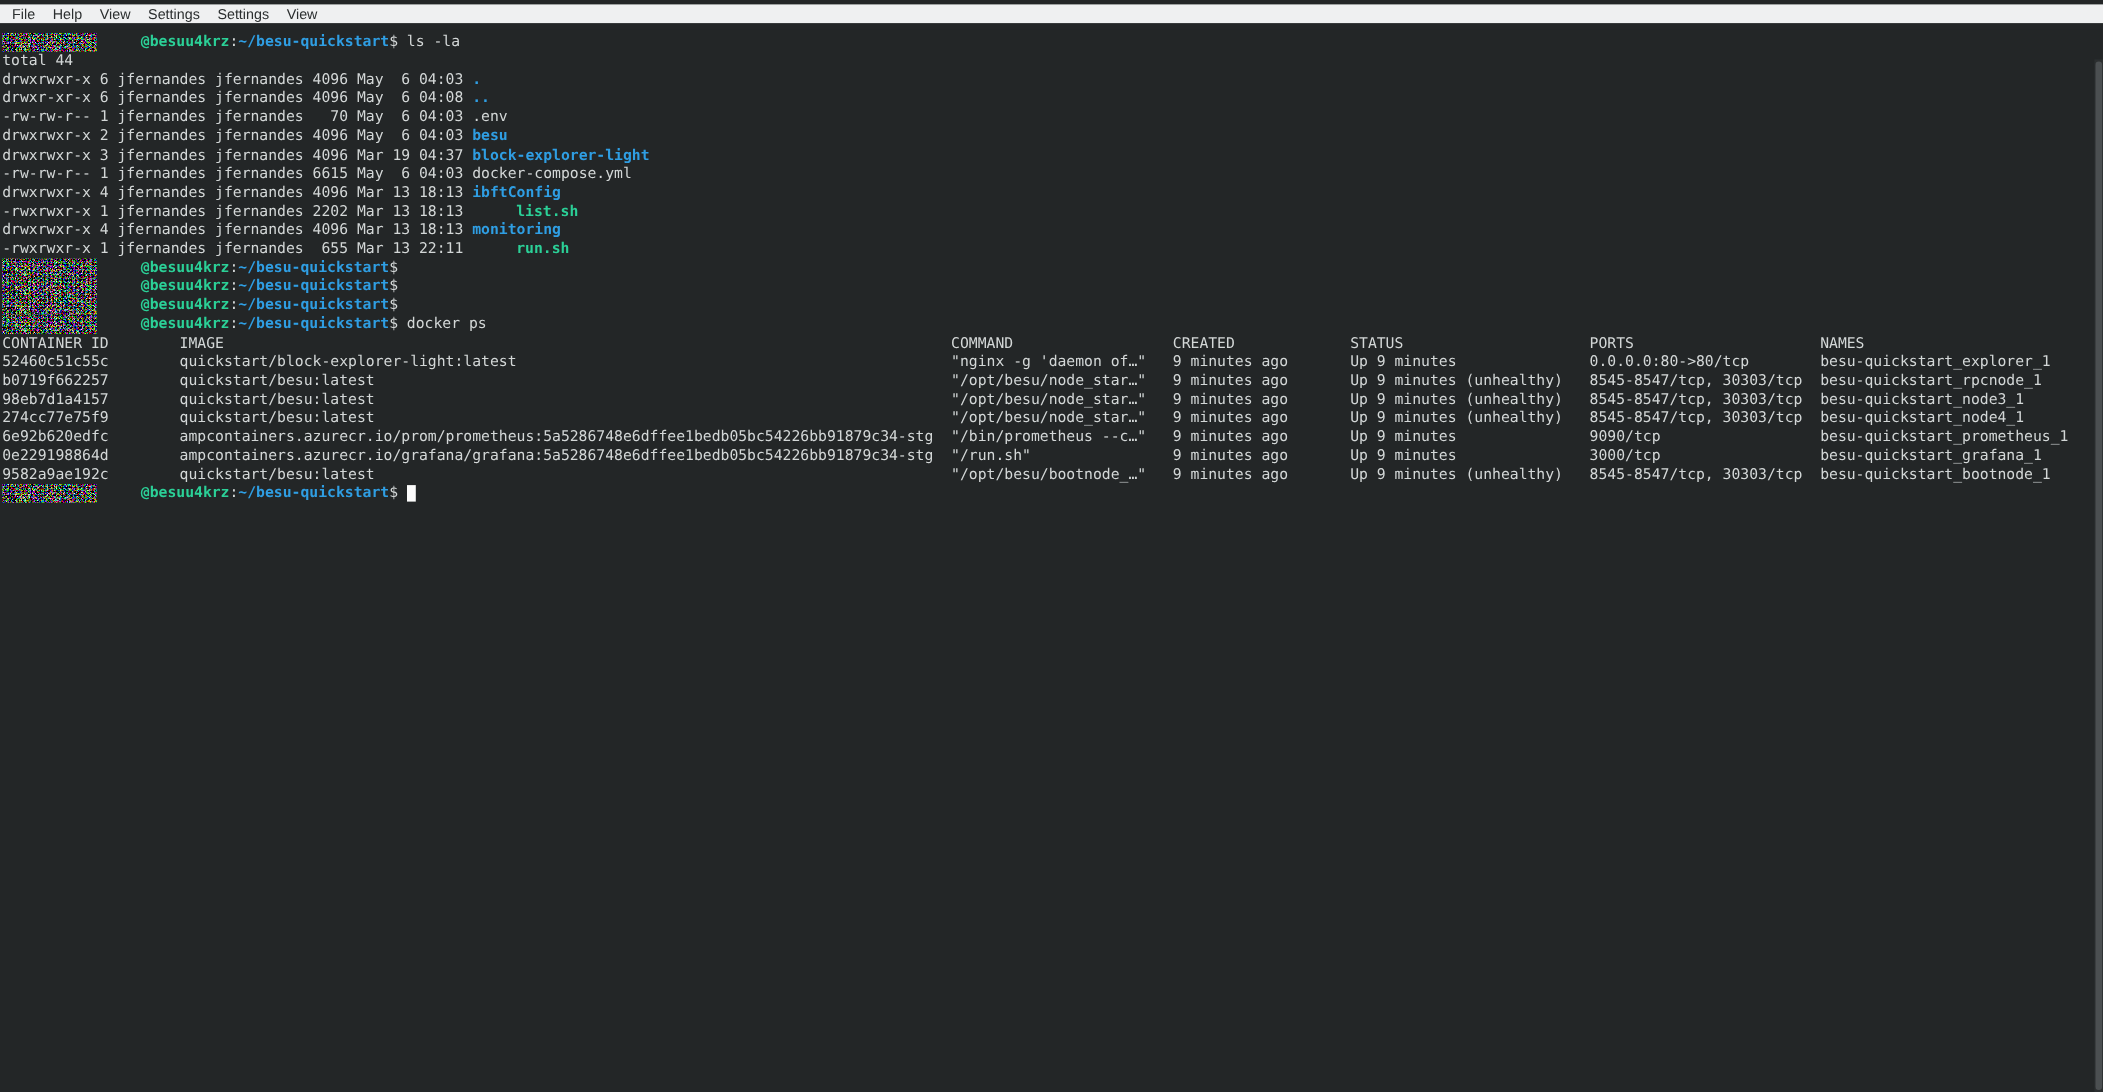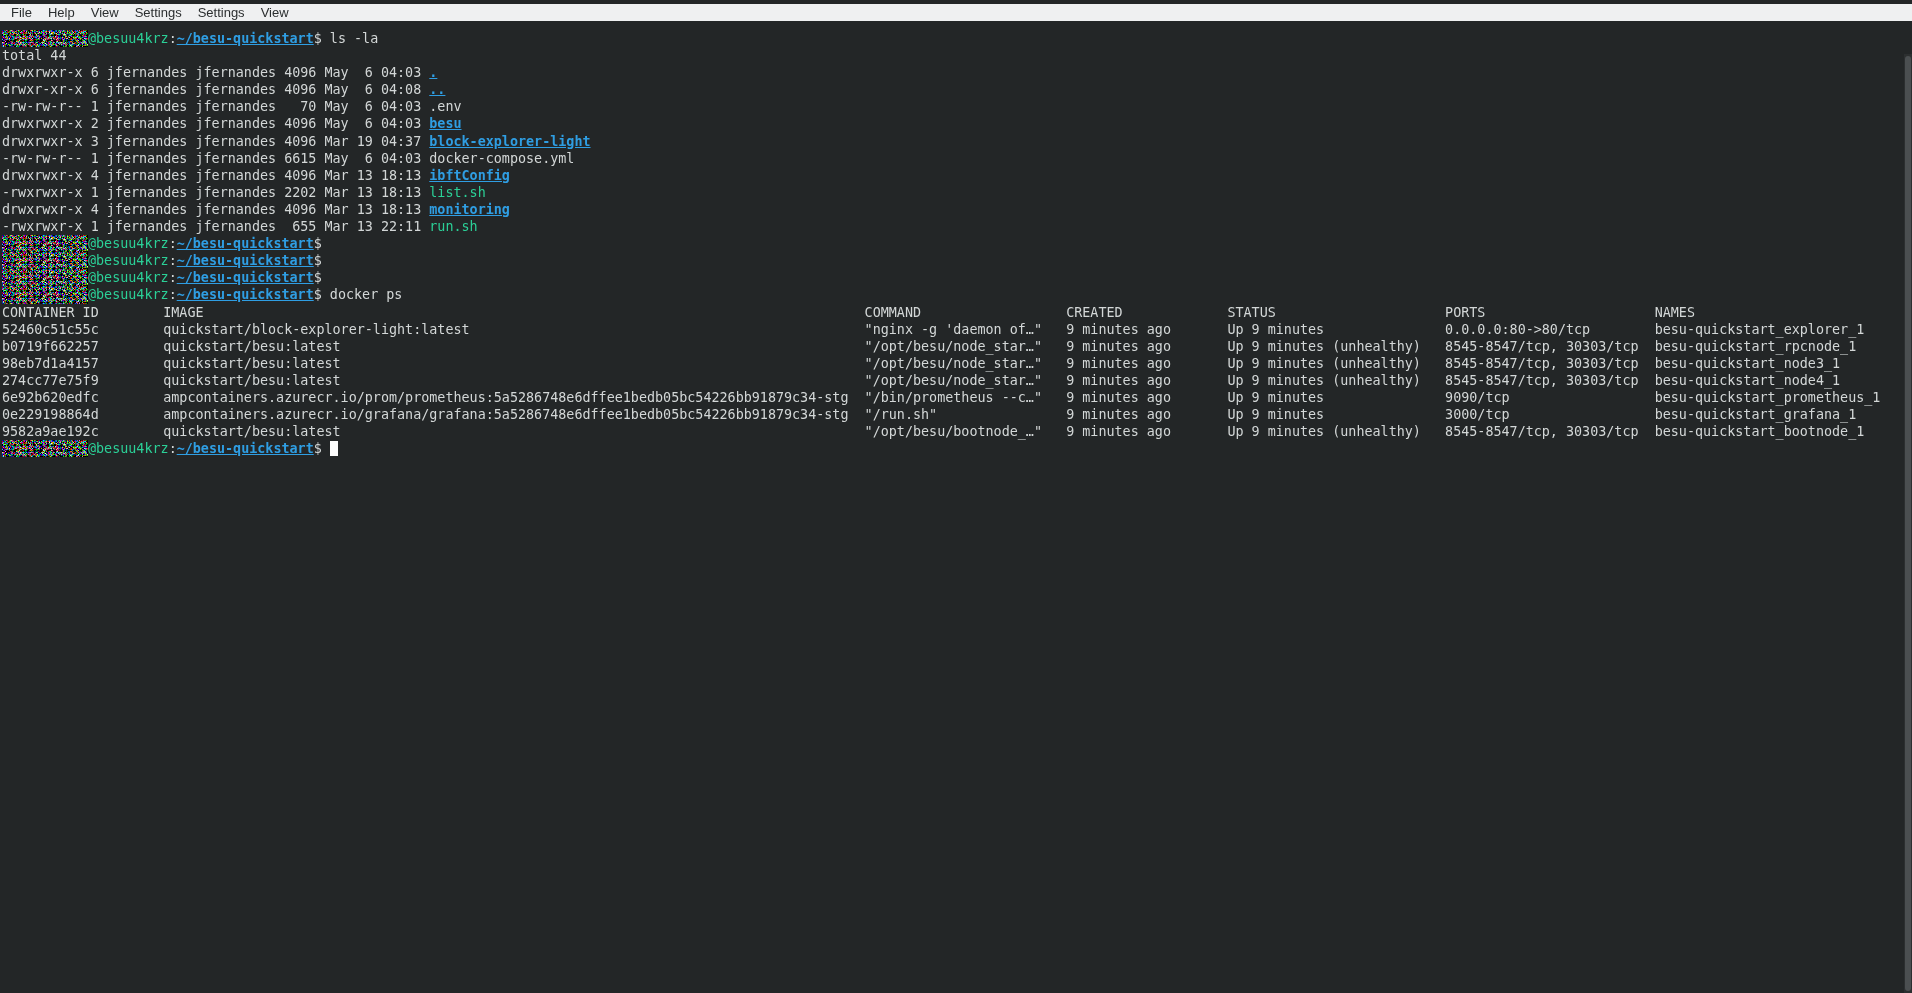--- a/index.html
+++ b/index.html
@@ -19,22 +19,22 @@
   .terminal{
     position:absolute; top:27px; left:0; right:0; bottom:0;
     background:var(--background);
   }
   .term-content{
     position:absolute; top:3px; left:2px; right:12px;
     font:13.4px/17.1px "DejaVu Sans Mono", monospace;
     color:var(--foreground); white-space:pre;
   }
   .tl{height:17.1px;}
-  .g{color:var(--prompt_green); font-weight:normal;}
-  .bl{color:var(--path_blue); font-weight:bold;text-decoration:underline;}
+  .g{color:var(--prompt_green); font-weight:bold;margin-left:40px;}
+  .bl{color:var(--path_blue); font-weight:bold;}
   .noise{
     display:inline-block; width:86px; height:17.1px; vertical-align:top;
   }
   .cursor{
     display:inline-block; width:8px; height:15px; background:var(--cursor);
     vertical-align:text-bottom;
   }
   .scrollbar{
     position:absolute; top:27px; right:0; width:8px; bottom:0;
     background:var(--scrollbar_track);

